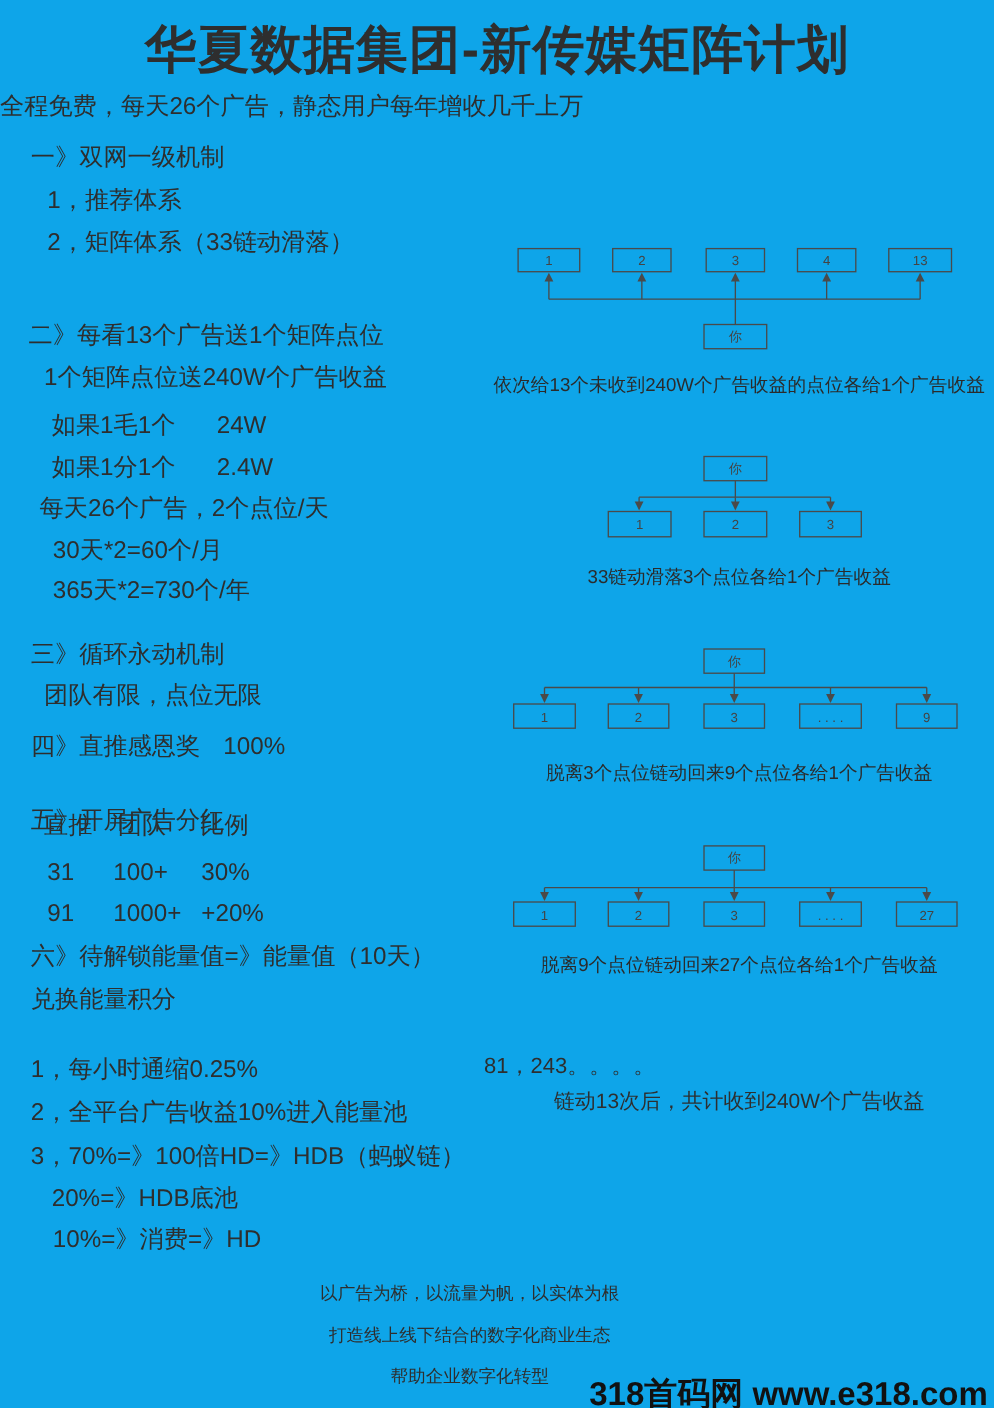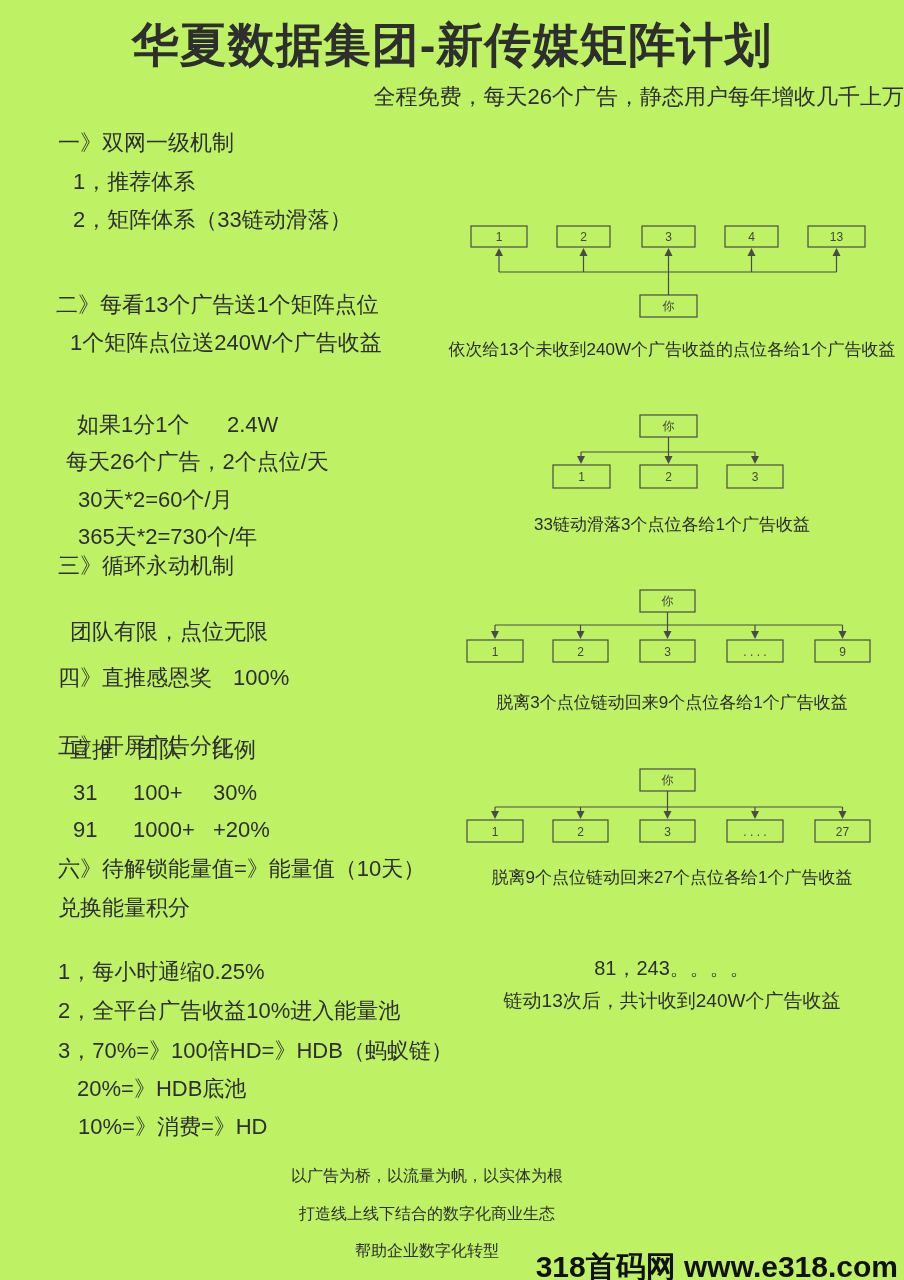--- a/index.html
+++ b/index.html
@@ -1,29 +1,29 @@
 <!DOCTYPE html>
 <html><head>
 <meta charset="utf-8">
 <style>
   html,body{margin:0;padding:0;}
   body{font-family:"Liberation Sans","DejaVu Sans",sans-serif;background:#e8e8e8;}
-  #page{position:relative;width:904px;height:1280px;background:#bef264;overflow:hidden;color:#2e2e2e;}
+  #page{position:relative;width:904px;height:1280px;background:#0ea5e9;overflow:hidden;color:#2e2e2e;}
   .title{position:absolute;top:14px;left:0;width:904px;text-align:center;font-size:47px;font-weight:bold;letter-spacing:1px;white-space:nowrap;}
-  .subtitle{position:absolute;top:82px;left:0;width:904px;text-align:right;font-size:22px;white-space:nowrap;}
-  .t{position:absolute;font-size:22px;white-space:nowrap;line-height:1.25;margin-left:30px;}
+  .subtitle{position:absolute;top:82px;left:0;width:904px;text-align:left;font-size:22px;white-space:nowrap;}
+  .t{position:absolute;font-size:22px;white-space:nowrap;line-height:1.25;}
   .lbl150{display:inline-block;width:150px;}
   .lbl175{display:inline-block;width:175px;}
   .hc1{display:inline-block;width:67px;}
   .hc2{display:inline-block;width:75px;}
   .rc1{display:inline-block;width:60px;}
   .rc2{display:inline-block;width:80px;}
   .diag{position:absolute;}
   .cap{position:absolute;left:440px;width:464px;text-align:center;font-size:17px;white-space:nowrap;color:#2b2b2b;}
-  .sum1{position:absolute;left:440px;width:464px;text-align:center;font-size:20px;white-space:nowrap;}
+  .sum1{position:absolute;left:440px;width:464px;font-size:20px;white-space:nowrap;}
   .sum2{position:absolute;left:440px;width:464px;text-align:center;font-size:19px;white-space:nowrap;}
   .footer-line{position:absolute;left:0;width:854px;text-align:center;font-size:16px;white-space:nowrap;}
   .watermark{position:absolute;top:1247px;right:6px;font-size:30px;font-weight:bold;color:#111;white-space:nowrap;}
   svg rect{fill:none;stroke:#4a4a4a;stroke-width:1.2;}
   svg path{fill:none;stroke:#4a4a4a;stroke-width:1.2;}
   svg polygon{fill:#4a4a4a;stroke:none;}
   svg text{fill:#444;font-size:12px;text-anchor:middle;font-family:"Liberation Sans","DejaVu Sans",sans-serif;}
 </style>
 </head>
 <body>
@@ -32,26 +32,27 @@
 
   <div class="title">华夏数据集团-新传媒矩阵计划</div>
   <div class="subtitle">全程免费，每天26个广告，静态用户每年增收几千上万</div>
 
   <div class="t" style="top:129px;left:28px">一》双网一级机制</div>
   <div class="t" style="top:168px;left:43px">1，推荐体系</div>
   <div class="t" style="top:206px;left:43px">2，矩阵体系（33链动滑落）</div>
 
   <div class="t" style="top:291px;left:26px">二》每看13个广告送1个矩阵点位</div>
   <div class="t" style="top:329px;left:40px">1个矩阵点位送240W个广告收益</div>
+  <div class="t" style="top:373px;left:47px"><span class="lbl150">如果1毛1个</span><span>24W</span></div>
   <div class="t" style="top:411px;left:47px"><span class="lbl150">如果1分1个</span><span>2.4W</span></div>
   <div class="t" style="top:448px;left:36px">每天26个广告，2个点位/天</div>
   <div class="t" style="top:486px;left:48px">30天*2=60个/月</div>
   <div class="t" style="top:523px;left:48px">365天*2=730个/年</div>
 
-  <div class="t" style="top:552px;left:28px">三》循环永动机制</div>
+  <div class="t" style="top:581px;left:28px">三》循环永动机制</div>
   <div class="t" style="top:618px;left:40px">团队有限，点位无限</div>
 
   <div class="t" style="top:664px;left:28px"><span class="lbl175">四》直推感恩奖</span><span>100%</span></div>
 
   <div class="t" style="top:732px;left:28px">五》开屏广告分红</div>
   <div class="t" style="top:736px;left:40px"><span class="hc1">直推</span><span class="hc2">团队</span><span>比例</span></div>
   <div class="t" style="top:779px;left:43px"><span class="rc1">31</span><span class="rc2">100+</span><span>30%</span></div>
   <div class="t" style="top:816px;left:43px"><span class="rc1">91</span><span class="rc2">1000+</span><span>+20%</span></div>
 
   <div class="t" style="top:855px;left:28px">六》待解锁能量值=》能量值（10天）</div>

